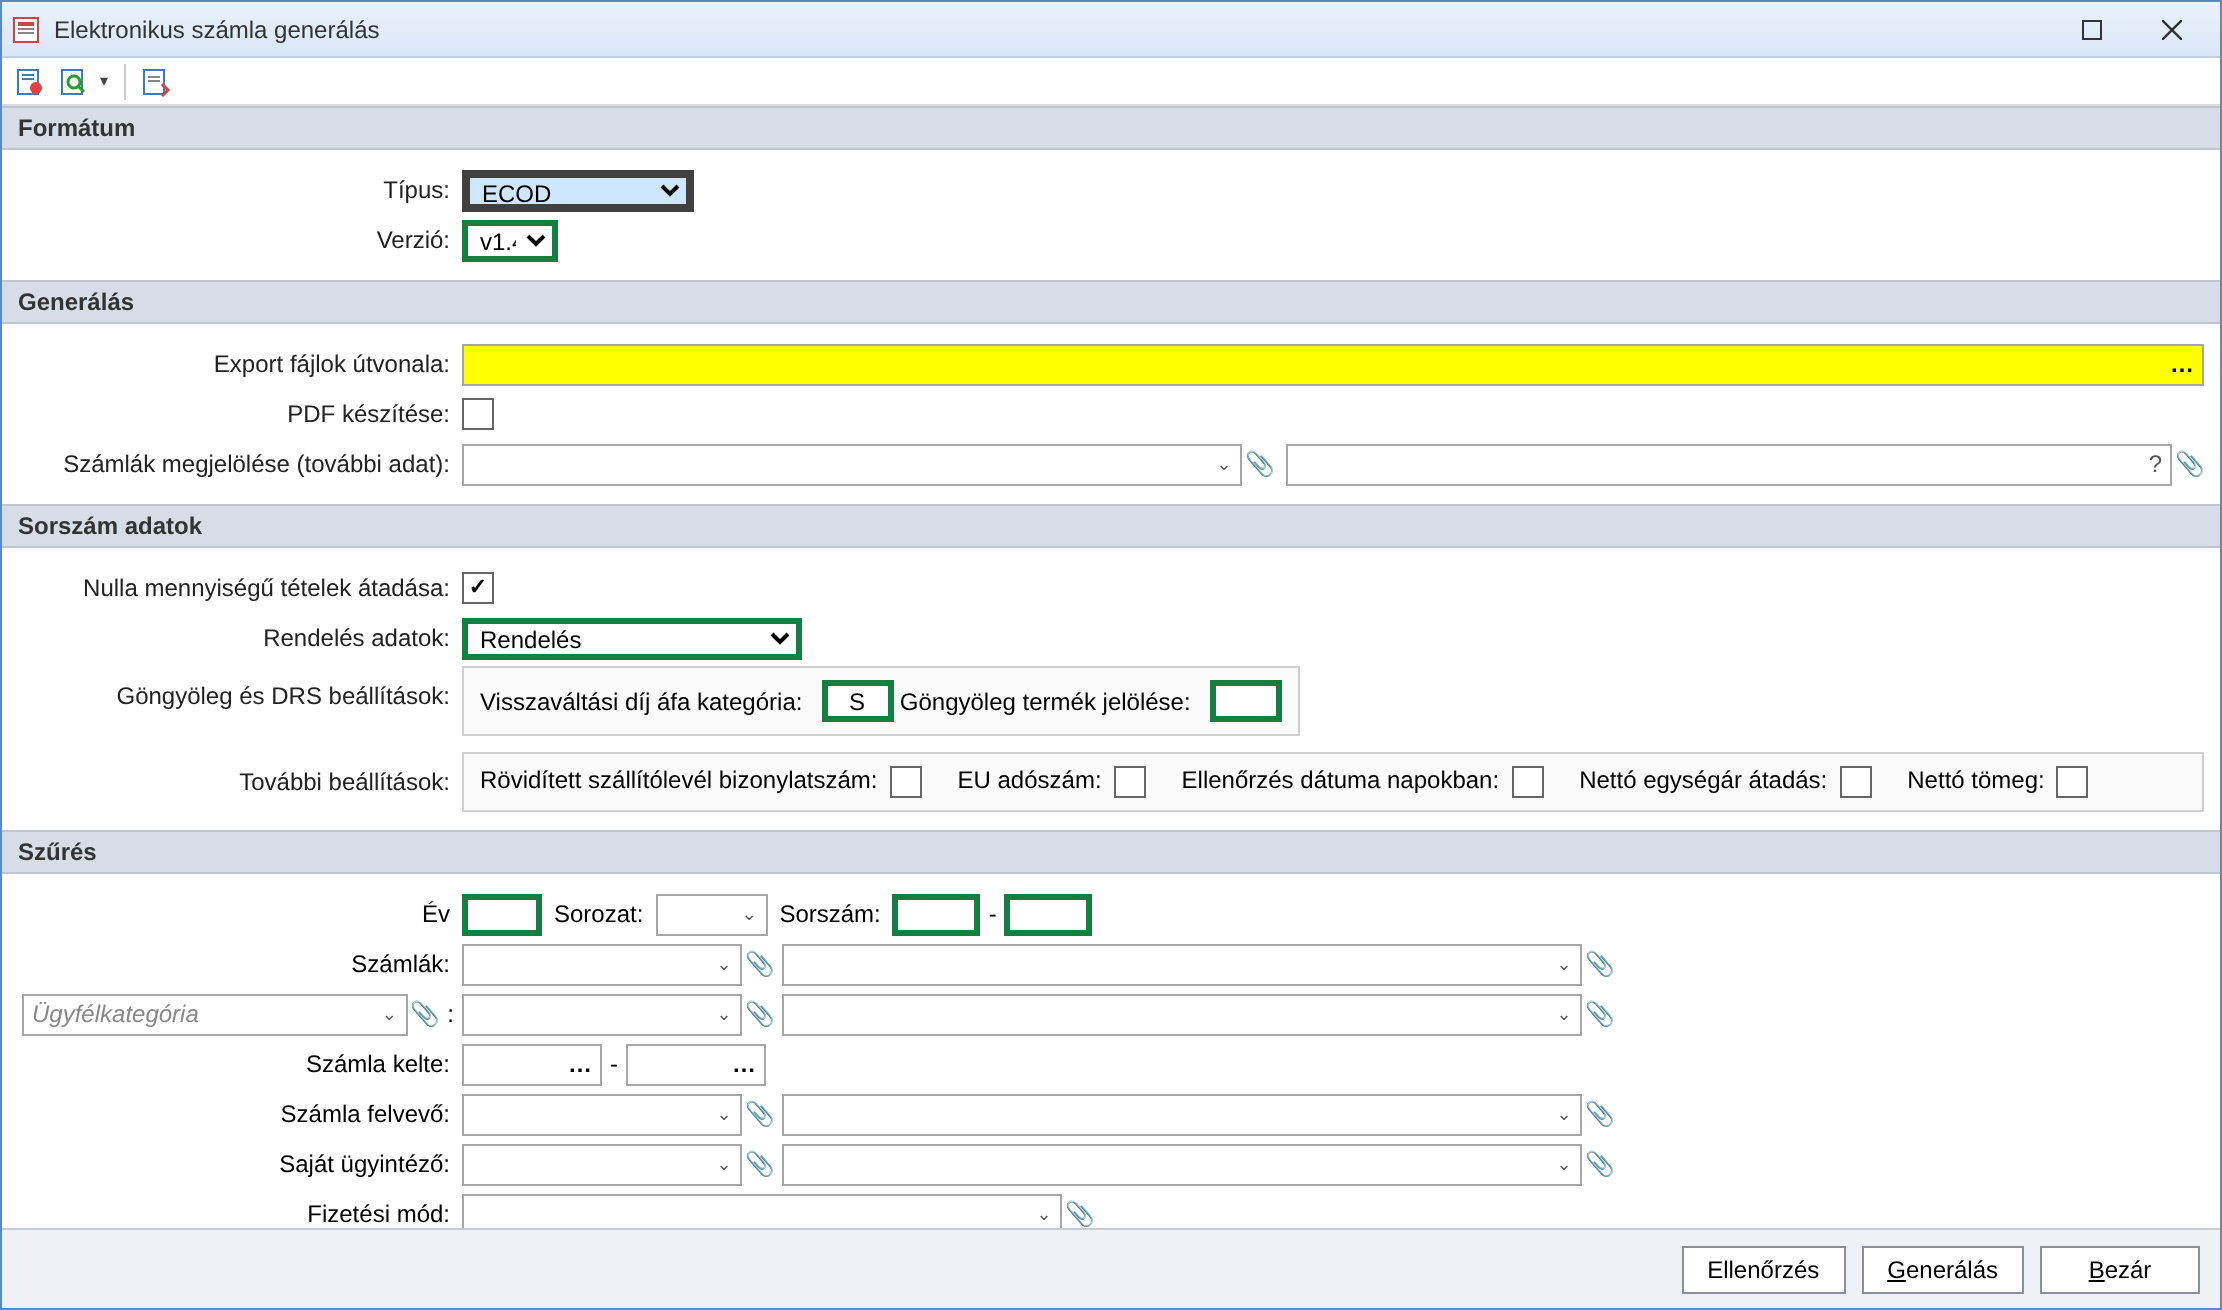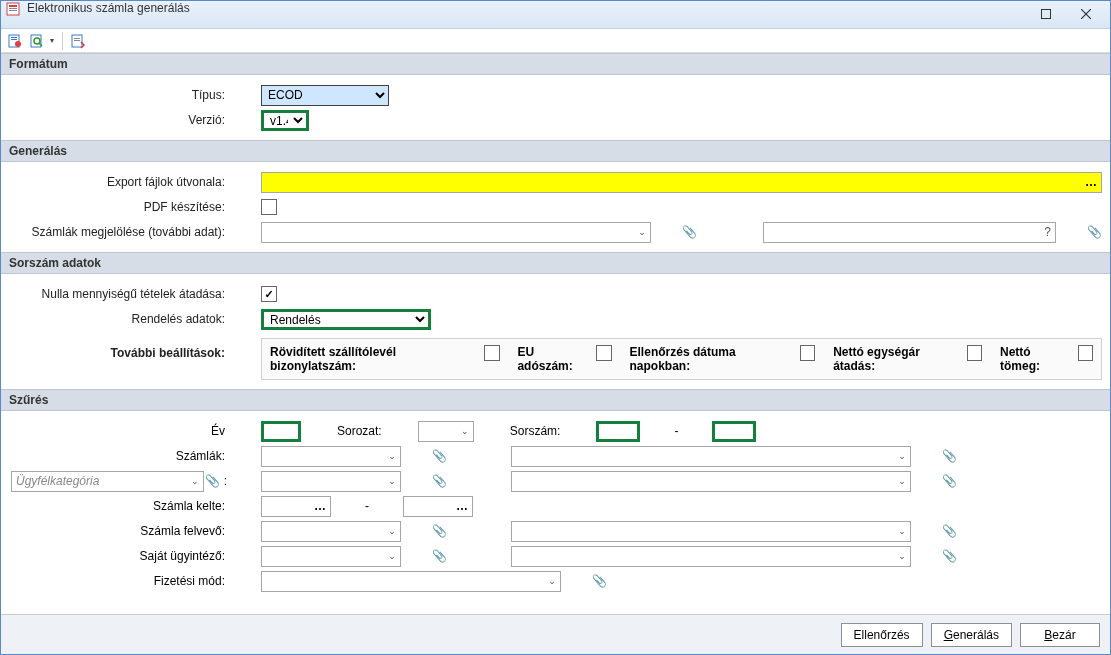--- a/index.html
+++ b/index.html
@@ -1,39 +1,39 @@
 <!DOCTYPE html>
 <html><head>
 <meta charset="utf-8">
 <style>
   * { box-sizing: border-box; font-family: "Segoe UI", Tahoma, sans-serif; font-size: 12px; }
   html, body { margin: 0; padding: 0; background: #fff; }
   .window { width: 1111px; height: 655px; border: 1px solid #5a8ac6; background: #fff; display: flex; flex-direction: column; }
-  .titlebar { height: 28px; background: linear-gradient(#eaf2fb, #d8e6f5); display: flex; align-items: flex-start; padding: 0 4px; border-bottom: 1px solid #c0d0e0; }
+  .titlebar { height: 28px; background: linear-gradient(#eaf2fb, #d8e6f5); display: flex; align-items: center; padding: 0 4px; border-bottom: 1px solid #c0d0e0; }
   .titlebar .icon { width: 16px; height: 16px; margin-right: 6px; display: inline-flex; align-items: center; justify-content: center; }
   .titlebar .title { flex: 1; color: #333; }
   .titlebar .winbtn { width: 40px; height: 26px; display: flex; align-items: center; justify-content: center; color: #333; }
   .toolbar { height: 24px; background: #fff; border-bottom: 1px solid #dcdcdc; display: flex; align-items: center; padding: 0 4px; gap: 2px; }
   .toolbar .tbtn { width: 20px; height: 20px; display: flex; align-items: center; justify-content: center; }
   .toolbar .tbtn svg { display:block; }
   .toolbar .tsplit { display:flex; align-items:center; }
   .toolbar .tdrop { width:10px; display:flex; align-items:center; justify-content:center; color:#444; font-size:8px; }
   .toolbar .sep { width:1px; height:18px; background:#ccc; margin:0 3px; }
 
   .content { flex: 1; overflow: auto; background: #fff; padding-bottom: 8px; }
 
   .section-header { background: #d6dde6; color: #333; font-weight: bold; padding: 3px 8px; border-top: 1px solid #c0c6cf; border-bottom: 1px solid #c0c6cf; }
   .section-body { padding: 6px 8px; }
 
-  .row { display: flex; align-items: center; margin: 3px 0; min-height: 22px; gap: 30px; }
+  .row { display: flex; align-items: center; margin: 3px 0; min-height: 22px; }
   .lbl { width: 222px; text-align: right; padding-right: 6px; color: #222; }
 
   select, input[type=text] { height: 21px; border: 3px solid #15803d; background: #fff; padding: 0 4px; }
   select { padding: 0 2px; }
-  .sel-tipus { width: 128px; background:#cfe6ff; border:1px solid #404040; color:#000; }
+  .sel-tipus { width: 116px; background:#cfe6ff; border:4px solid #404040; color:#000; }
   .sel-tipus option{ background:#fff; }
   .sel-verzio { width: 48px; }
   .sel-rend { width: 170px; }
 
   .path-input { flex:1; background: #ffff00; display:flex; align-items:center; border:1px solid #a6a6a6; height:21px; }
   .path-input .pathtext { flex:1; padding:0 4px; }
   .path-input .dots { width:20px; text-align:center; font-weight:bold; cursor:pointer; }
 
   .chk { width:16px; height:16px; border:1px solid #666; background:#fff; display:inline-flex; align-items:center; justify-content:center; font-size:11px; line-height:1; }
   .chk.checked::after { content:"✓"; color:#000; font-weight:bold; }
@@ -169,21 +169,31 @@
       <div class="row">
         <div class="lbl">Nulla mennyiségű tételek átadása:</div>
         <span class="chk checked"></span>
       </div>
       <div class="row">
         <div class="lbl">Rendelés adatok:</div>
         <select class="sel-rend">
           <option>Rendelés</option>
         </select>
       </div>
-      <div class="row" style="align-items:flex-start; margin-top:8px;font-weight:bold;">
+      <div class="row" style="align-items:flex-start;">
+        <div class="lbl" style="padding-top:8px;">Göngyöleg és DRS beállítások:</div>
+        <div class="subpanel" style="flex:0 0 auto;">
+          <span class="inline-lbl">Visszaváltási díj áfa kategória:</span>
+          <input type="text" class="small-in" value="S" style="">
+          <span class="gap"></span>
+          <span class="inline-lbl">Göngyöleg termék jelölése:</span>
+          <input type="text" class="small-in" style="">
+        </div>
+      </div>
+      <div class="row" style="align-items:flex-start; margin-top:8px;">
         <div class="lbl" style="padding-top:8px;">További beállítások:</div>
         <div class="subpanel" style="flex:1; display:flex; align-items:flex-start; gap:6px; flex-wrap:nowrap;">
           <span>Rövidített szállítólevél bizonylatszám:</span>
           <span class="chk"></span>
           <span style="width:6px;"></span>
           <span>EU adószám:</span>
           <span class="chk"></span>
           <span style="width:6px;"></span>
           <span>Ellenőrzés dátuma napokban:</span>
           <span class="chk"></span>

